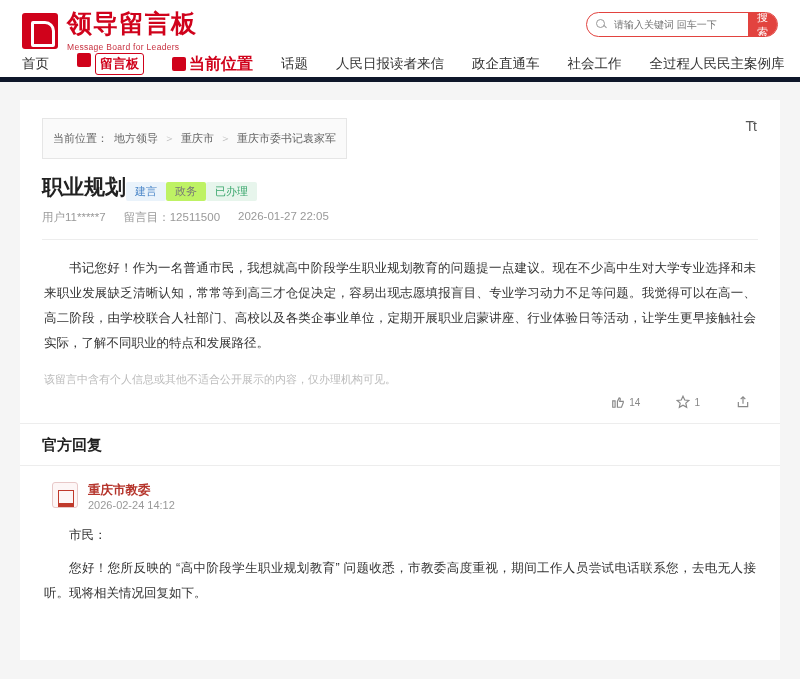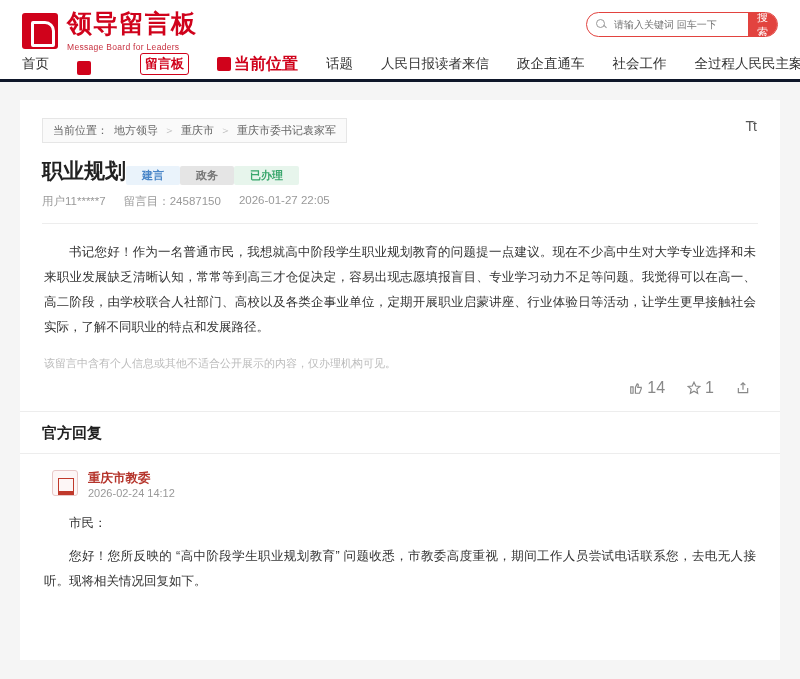--- a/index.html
+++ b/index.html
@@ -10,21 +10,21 @@
     font-family: "Liberation Sans", "DejaVu Sans", sans-serif;
     color: #333;
   }
   .page { width: 800px; height: 679px; position: relative; overflow: hidden; background: #f5f5f5; }
 
   
   .header {
     background: #ffffff;
     height: 82px;
     position: relative;
-    border-bottom: 3px solid #0f172a;
+    border-bottom: 5px solid #0f172a;
   }
   .logo-wrap {
     position: absolute; left: 22px; top: 10px;
     display: flex; align-items: center;
   }
   .logo-mark {
     width: 36px; height: 36px;
     background: #d0021b;
     border-radius: 3px;
     position: relative;
@@ -86,21 +86,21 @@
     position: absolute; left: 0; top: 46px;
     width: 100%; height: 36px;
     display: flex; align-items: center;
     padding-left: 22px;
     font-size: 13.5px;
   }
   .nav-item {
     margin-right: 28px; color: #333; cursor: pointer; white-space: nowrap;
   }
   .nav-badge {
-    display: inline-flex; align-items: flex-end; gap: 45px;
+    display: inline-flex; align-items: flex-start;
   }
   .badge-box {
     border: 1.6px solid #d0021b; color: #d0021b; font-weight: bold;
     font-size: 13px; padding: 1px 4px; border-radius: 3px;
     margin-left: 1px;
   }
   .brand-red2 { color:#d0021b; font-weight:bold; font-size:16px; }
   .redmark {
     display:inline-block; width:14px; height:14px; background:#d0021b;
     border-radius:2px; margin-right:3px; vertical-align:-2px;
@@ -117,41 +117,41 @@
   }
   .crumb-row {
     display: flex; align-items: center;
     padding: 18px 22px 0 22px;
     position: relative;
   }
   .crumb {
     border: 1px solid #e6e6e6;
     background: #fafafa;
     font-size: 11px; color: #666;
-    padding: 4px 10px;
+    padding: 12px 10px;
     display: flex; align-items: flex-start; gap: 6px;
   }
   .crumb span { white-space: nowrap; }
   .crumb .sep { color: #bbb; }
   .font-size-btn {
     position: absolute; right: 24px; top: 18px;
     font-size: 14px; color: #555; cursor: pointer;
     letter-spacing: -1px;
   }
   .title {
     font-size: 21px; font-weight: bold; color: #222;
     padding: 14px 22px 0 22px;
     display: flex; align-items: flex-end; 
   }
   .tag {
-    font-size: 11px; font-weight: bold;
-    padding: 2px 16px; border-radius: 2px;
+    font-size: 11px; font-weight: normal;
+    padding: 2px 9px; border-radius: 2px;
   }
   .tag.blue { background: #eaf3fb; color: #4a86c8; }
-  .tag.gray { background: #e5e5e5; color: #777; }
+  .tag.gray { background: #bef264; color: #777; }
   .tag.green { background: #e7f5ec; color: #3aa76d; }
   .meta {
     font-size: 11.5px; color: #999;
     padding: 9px 22px 0 22px;
     display: flex; gap: 18px;
   }
   .divider {
     height: 1px; background: #ededed; margin: 14px 22px 0 22px;
   }
   .body-text {
@@ -159,22 +159,22 @@
     font-size: 12.5px; line-height: 2.0; color: #333;
     text-align: justify;
   }
   .body-text p { margin: 0 0 14px 0; text-indent: 2em; }
   .notice {
     padding: 2px 24px 0 24px;
     font-size: 11px; color: #bbb;
   }
   .actions {
     display: flex; justify-content: flex-end; align-items: center;
-    gap: 22px; padding: 8px 26px 0 0;
-    font-size: 16px; color: #888;
+    gap: 36px; padding: 8px 26px 0 0;
+    font-size: 10px; color: #888;
   }
   .action { display: flex; align-items: center; gap: 4px; cursor: pointer; }
   .ico { width: 14px; height: 14px; display: inline-block; }
   .reply-head {
     margin: 14px 0 0 0;
     padding: 12px 22px 10px 22px;
     font-size: 15px; font-weight: bold; color: #222;
     border-top: 1px solid #ededed;
     border-bottom: 1px solid #ededed;
   }
@@ -256,21 +256,21 @@
 
     <div class="title">
       <span>职业规划</span>
       <span class="tag blue">建言</span>
       <span class="tag gray">政务</span>
       <span class="tag green">已办理</span>
     </div>
 
     <div class="meta">
       <span>用户11*****7</span>
-      <span>留言目：24587150</span>
+      <span>留言目：12511500</span>
       <span>2026-01-27 22:05</span>
     </div>
 
     <div class="divider"></div>
 
     <div class="body-text">
       <p>书记您好！作为一名普通市民，我想就高中阶段学生职业规划教育的问题提一点建议。现在不少高中生对大学专业选择和未来职业发展缺乏清晰认知，常常等到高三才仓促决定，容易出现志愿填报盲目、专业学习动力不足等问题。我觉得可以在高一、高二阶段，由学校联合人社部门、高校以及各类企事业单位，定期开展职业启蒙讲座、行业体验日等活动，让学生更早接触社会实际，了解不同职业的特点和发展路径。</p>
     </div>
 
     <div class="notice">该留言中含有个人信息或其他不适合公开展示的内容，仅办理机构可见。</div>

